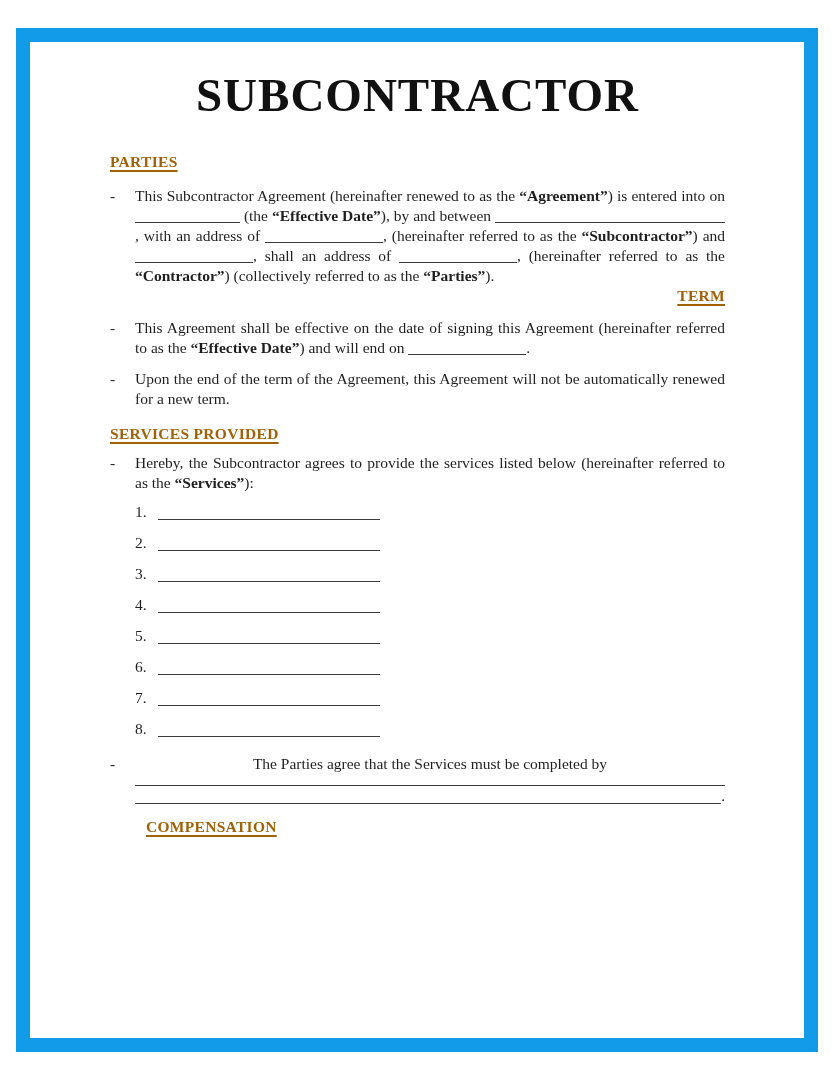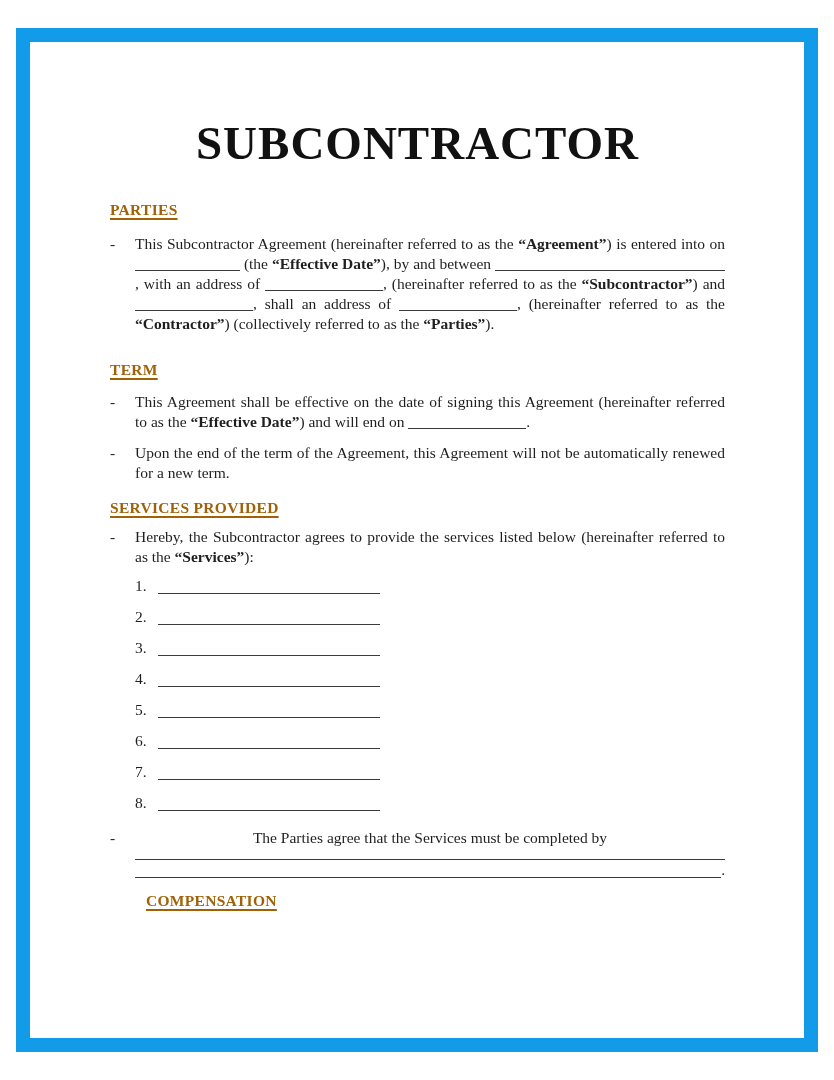--- a/index.html
+++ b/index.html
@@ -16,40 +16,40 @@
     left: 16px; right: 16px; top: 28px; bottom: 28px;
     border: 14px solid #119be8;
     background: #ffffff;
   }
   .content {
     position: absolute;
     left: 110px; top: 0;
     width: 615px;
   }
   .doc-title {
-    margin-top: 112px;
+    margin-top: 64px;
     text-align: center;
     font-weight: bold;
     font-size: 47px;
     line-height: 62px;
     letter-spacing: 1px;
     color: #111;
   }
   h2.section-heading {
     font-size: 15.5px;
     line-height: 20px;
     font-weight: bold;
     letter-spacing: 0.3px;
     text-decoration: underline;
     text-decoration-thickness: 1.5px;
     text-underline-offset: 3px;
     color: #a16207;
   }
   .h-parties      { margin-top: 26px; }
-  .h-term         { margin-top: 26px; }
+  .h-term         { margin-top: 0; text-align: right; }
   .h-services     { margin-top: 15px; }
   .h-compensation { margin-top: 13px; margin-left: 36px; }
   .bullet {
     display: flex;
     font-size: 15.5px;
     line-height: 20px;
   }
   .b-parties  { margin-top: 14px; }
   .b-term1    { margin-top: 12px; }
   .b-term2    { margin-top: 11px; }
@@ -104,21 +104,21 @@
 <div class="content">
 
   <div class="doc-title">
     <div>SUBCONTRACTOR</div>
   </div>
 
   <h2 class="section-heading h-parties">PARTIES</h2>
 
   <div class="bullet b-parties">
     <span class="dash">-</span>
-    <span class="btext"><span>This Subcontractor Agreement (hereinafter referred to as the </span><b>“Agreement”</b><span>) is entered into on</span>
+    <span class="btext"><span>This Subcontractor Agreement (hereinafter renewed to as the </span><b>“Agreement”</b><span>) is entered into on</span>
       <span class="blank blank-s"></span>
       <span>(the </span><b>“Effective Date”</b><span>), by and between</span>
       <span class="blank blank-l"></span><span>,</span>
       <span>with an address of</span>
       <span class="blank blank-m"></span><span>, (hereinafter referred to as the </span><b>“Subcontractor”</b><span>) and</span>
       <span class="blank blank-m"></span><span>, shall an address of</span>
       <span class="blank blank-m"></span><span>, (hereinafter referred to as the </span><b>“Contractor”</b><span>) (collectively referred to as the </span><b>“Parties”</b><span>).</span></span>
   </div>
 
   <h2 class="section-heading h-term">TERM</h2>

